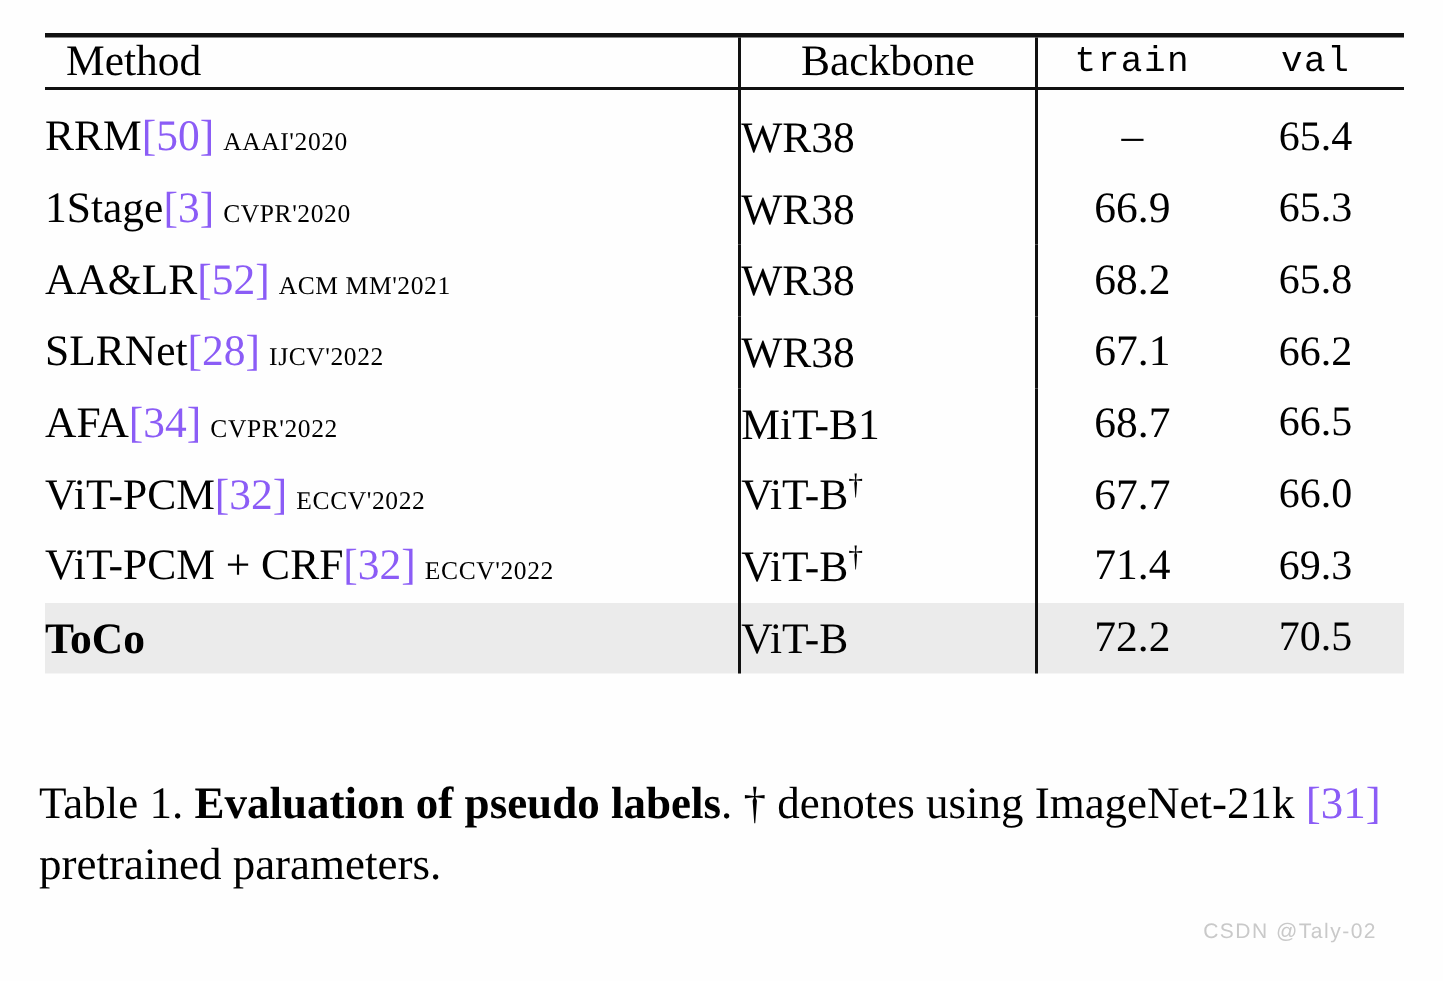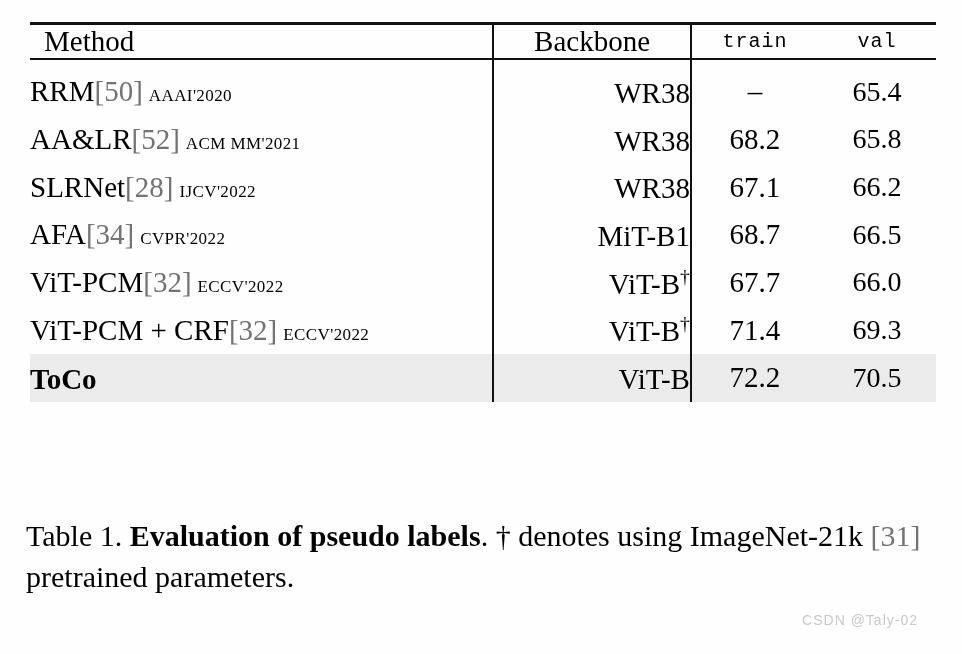--- a/index.html
+++ b/index.html
@@ -48,60 +48,60 @@
   }
   .hdr td {
     font-size: 31px;
     padding: 9px 0 11px 0;
   }
   .hdr .c-method { text-align: left; padding-left: 14px; }
   .hdr .c-backbone { text-align: center; }
   .hdr .c-train, .hdr .c-val {
     text-align: center;
     font-family: "Liberation Mono", monospace;
-    font-size: 20px;
+    font-size: 24px;
     letter-spacing: 1px;
   }
   .vline-left {
     border-left: 2px solid #111;
   }
   .vline-left2 {
     border-left: 2px solid #111;
   }
   td.c-method {
     width: 452px;
     text-align: left;
     padding-left: 14px;
     font-size: 29px;
     white-space: nowrap;
   }
   td.c-backbone {
     width: 198px;
-    text-align: right;
+    text-align: left;
     font-size: 29px;
     white-space: nowrap;
   }
   td.c-train {
     width: 128px;
     text-align: center;
     font-size: 29px;
   }
   td.c-val {
     width: 120px;
     text-align: center;
     font-size: 28px;
     padding-right: 10px;
   }
   tr.datarow td {
     padding: 6px 0 6px 0;
     height: 30px;
   }
   tr.datarow.first td { padding-top: 14px; }
   .ref {
-    color: #737373;
+    color: #8b5cf6;
   }
   .venue {
     font-size: 17px;
     font-variant: small-caps;
     letter-spacing: 0.4px;
     margin-left: 6px;
   }
   .sup {
     font-size: 0.68em;
     vertical-align: super;
@@ -151,20 +151,28 @@
 
         <tr class="datarow first rule-mid">
           <td class="c-method">
             <span>RRM</span><span class="ref">[50]</span><span class="venue">AAAI'2020</span>
           </td>
           <td class="c-backbone vline-left"><span>WR38</span><span class="sup"></span></td>
           <td class="c-train vline-left2">–</td>
           <td class="c-val">65.4</td>
         </tr>
 
+        <tr class="datarow">
+          <td class="c-method">
+            <span>1Stage</span><span class="ref">[3]</span><span class="venue">CVPR'2020</span>
+          </td>
+          <td class="c-backbone vline-left"><span>WR38</span><span class="sup"></span></td>
+          <td class="c-train vline-left2">66.9</td>
+          <td class="c-val">65.3</td>
+        </tr>
 
         <tr class="datarow">
           <td class="c-method">
             <span>AA&amp;LR</span><span class="ref">[52]</span><span class="venue">ACM MM'2021</span>
           </td>
           <td class="c-backbone vline-left"><span>WR38</span><span class="sup"></span></td>
           <td class="c-train vline-left2">68.2</td>
           <td class="c-val">65.8</td>
         </tr>
 

